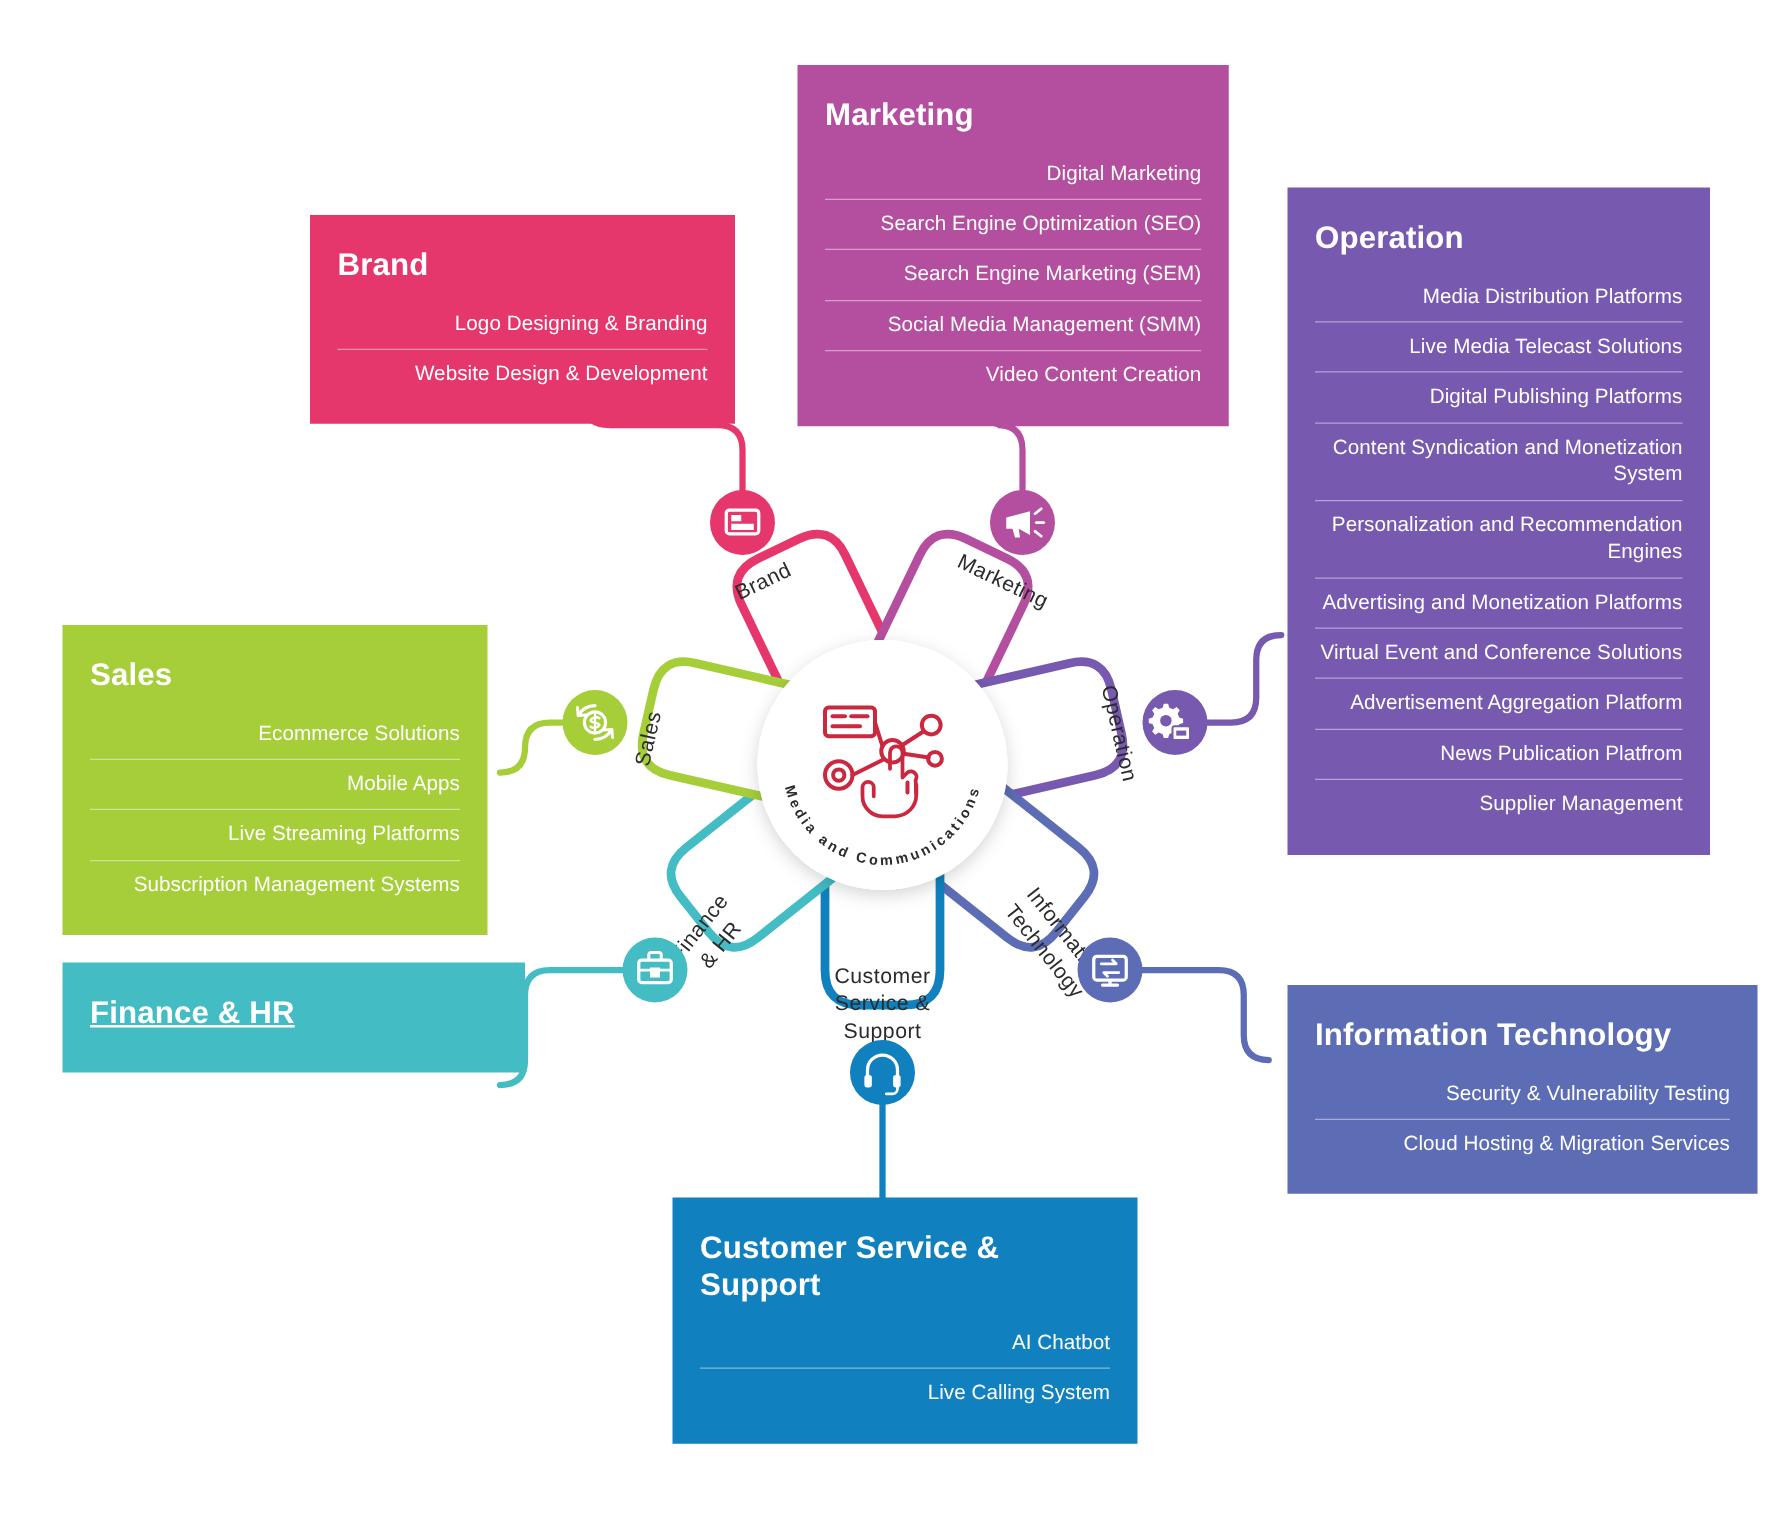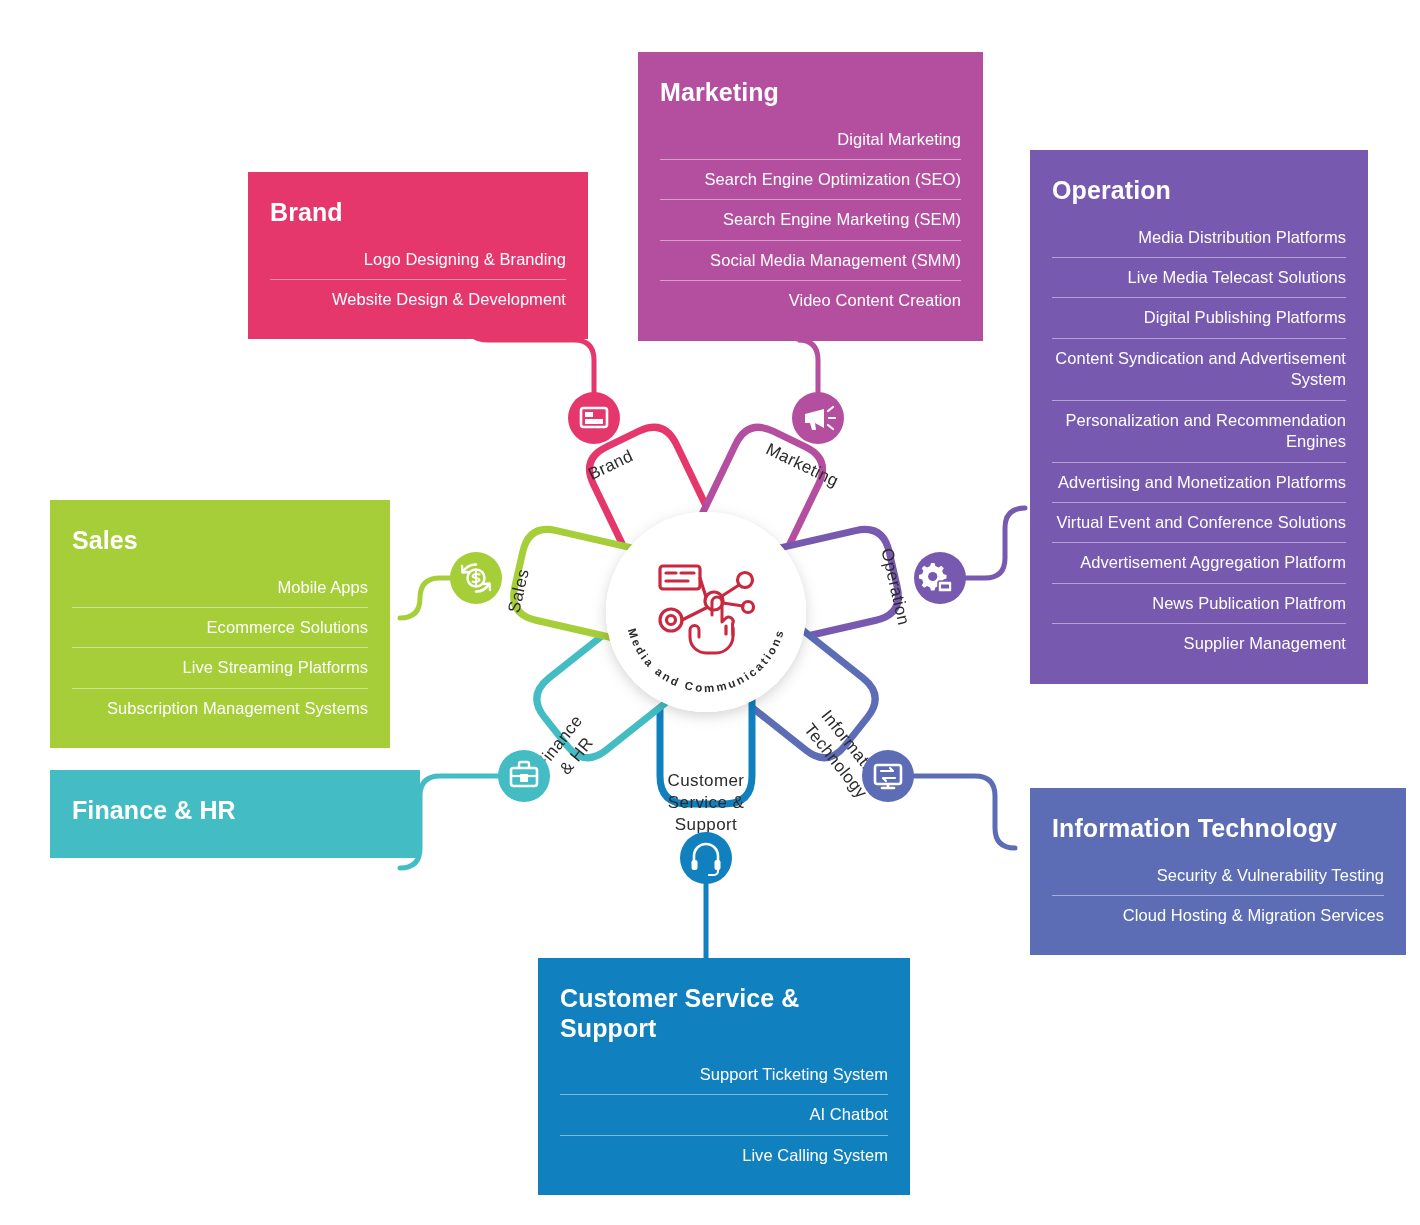--- a/index.html
+++ b/index.html
@@ -48,21 +48,21 @@
   }
   .card-list li:last-child {
     border-bottom: none;
   }
 
   
   #card-brand      { left: 248px;  top: 172px;  width: 340px; }
   #card-marketing  { left: 638px;  top: 52px;   width: 345px; }
   #card-operation  { left: 1030px; top: 150px;  width: 338px; }
   #card-sales      { left: 50px;   top: 500px;  width: 340px; }
-  #card-finance    { left: 50px;   top: 770px;  width: 370px; }
+  #card-finance    { left: 50px;   top: 770px;  width: 370px; text-decoration: underline; }
   #card-cs         { left: 538px;  top: 958px;  width: 372px; }
   #card-it         { left: 1030px; top: 788px;  width: 376px; }
 
   
   #flower {
     position: absolute;
     left: 0;
     top: 0;
     width: 1420px;
     height: 1225px;
@@ -337,48 +337,47 @@
       <li>Video Content Creation</li>
     </ul>
   </div>
 
   <div class="card" id="card-operation" style="background: rgb(119, 89, 176);">
     <div class="card-title">Operation</div>
     <ul class="card-list">
       <li>Media Distribution Platforms</li>
       <li>Live Media Telecast Solutions</li>
       <li>Digital Publishing Platforms</li>
-      <li>Content Syndication and Advertisement System</li>
+      <li>Content Syndication and Monetization System</li>
       <li>Personalization and Recommendation Engines</li>
       <li>Advertising and Monetization Platforms</li>
       <li>Virtual Event and Conference Solutions</li>
       <li>Advertisement Aggregation Platform</li>
       <li>News Publication Platfrom</li>
       <li>Supplier Management</li>
     </ul>
   </div>
 
   <div class="card" id="card-sales" style="background: rgb(166, 206, 57);">
     <div class="card-title">Sales</div>
     <ul class="card-list">
+      <li>Ecommerce Solutions</li>
       <li>Mobile Apps</li>
-      <li>Ecommerce Solutions</li>
       <li>Live Streaming Platforms</li>
       <li>Subscription Management Systems</li>
     </ul>
   </div>
 
   <div class="card" id="card-finance" style="background: rgb(67, 188, 196);">
     <div class="card-title">Finance &amp; HR</div>
   </div>
 
   <div class="card" id="card-cs" style="background: rgb(17, 128, 190);">
     <div class="card-title">Customer Service &amp; Support</div>
     <ul class="card-list">
-      <li>Support Ticketing System</li>
       <li>AI Chatbot</li>
       <li>Live Calling System</li>
     </ul>
   </div>
 
   <div class="card" id="card-it" style="background: rgb(92, 108, 181);">
     <div class="card-title">Information Technology</div>
     <ul class="card-list">
       <li>Security &amp; Vulnerability Testing</li>
       <li>Cloud Hosting &amp; Migration Services</li>

